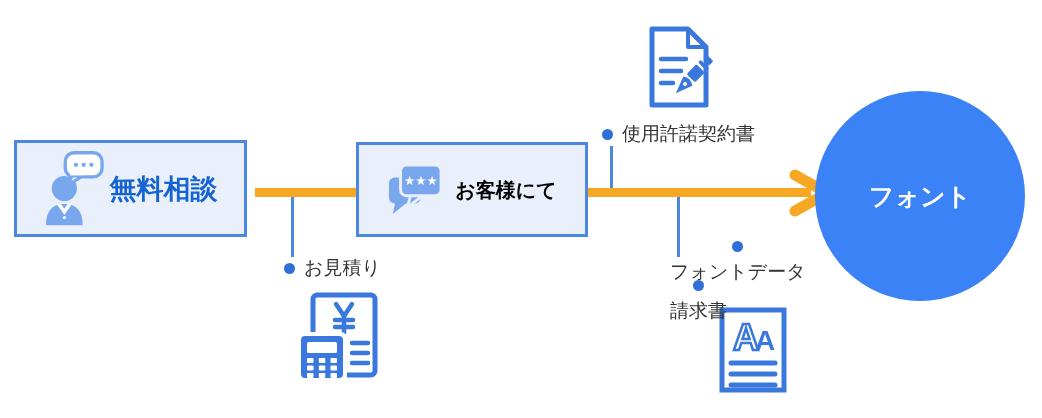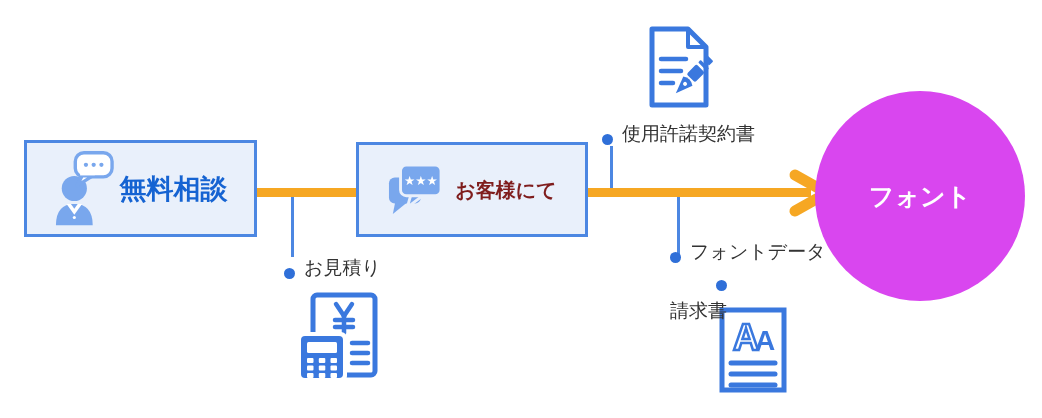--- a/index.html
+++ b/index.html
@@ -14,46 +14,46 @@
 
   
   .arrow-shaft{left:255px;top:188px;width:556px;height:9px;background:#F6A723;z-index:1;}
   .arrow-head{left:789px;top:170px;z-index:1;}
 
   
   .step-box{
     background:#E9F0FB;border:3px solid #4C87E2;z-index:2;
     display:flex;align-items:center;justify-content:center;
   }
-  .box1{left:24px;top:140px;width:233px;height:97px;gap:6px;}
+  .box1{left:14px;top:140px;width:233px;height:97px;gap:6px;}
   .box2{left:356px;top:142px;width:232px;height:95px;gap:12px;}
   .box1 .step-label{font-size:27px;font-weight:bold;color:#1563D2;white-space:nowrap;}
-  .box2 .step-label{font-size:20px;font-weight:bold;color:#7f1d1d;line-height:26px;white-space:nowrap;}
+  .box2 .step-label{font-size:20px;font-weight:bold;color:#000000;line-height:26px;white-space:nowrap;}
 
   
   .goal-circle{
     left:815px;top:91px;width:210px;height:210px;border-radius:50%;
-    background:#d946ef;z-index:2;display:flex;flex-direction:column;
+    background:#3b82f6;z-index:2;display:flex;flex-direction:column;
     align-items:center;justify-content:center;
   }
   .goal-circle .goal-line{color:#ffffff;font-size:25px;font-weight:bold;line-height:36px;white-space:nowrap;}
 
   
   .vline{width:3px;background:#4C87E2;z-index:0;}
   .vline-estimate{left:291px;top:197px;height:60px;}
   .vline-license{left:610px;top:146px;height:42px;}
   .vline-deliverables{left:677px;top:197px;height:60px;}
 
   
-  .note-row{display:flex;align-items:flex-end;gap:9px;z-index:2;}
+  .note-row{display:flex;align-items:center;gap:9px;z-index:2;}
   .bullet{width:11px;height:11px;border-radius:50%;background:#2F6FD8;flex:0 0 auto;}
   .note-label{font-size:19px;font-weight:500;color:#333333;white-space:nowrap;line-height:22px;}
   .note-estimate{left:284px;top:257px;}
   .note-license{left:602px;top:123px;}
-  .note-fontdata{left:670px;top:241px;}
+  .note-fontdata{left:670px;top:241px;flex-direction:column;}
   .note-invoice{left:670px;top:280px;flex-direction:column;}
 
   
   .icon-calculator{left:296px;top:292px;}
   .icon-contract{left:646px;top:23px;}
   .icon-specimen{left:715px;top:306px;}
 </style>
 </head>
 <body>
 

